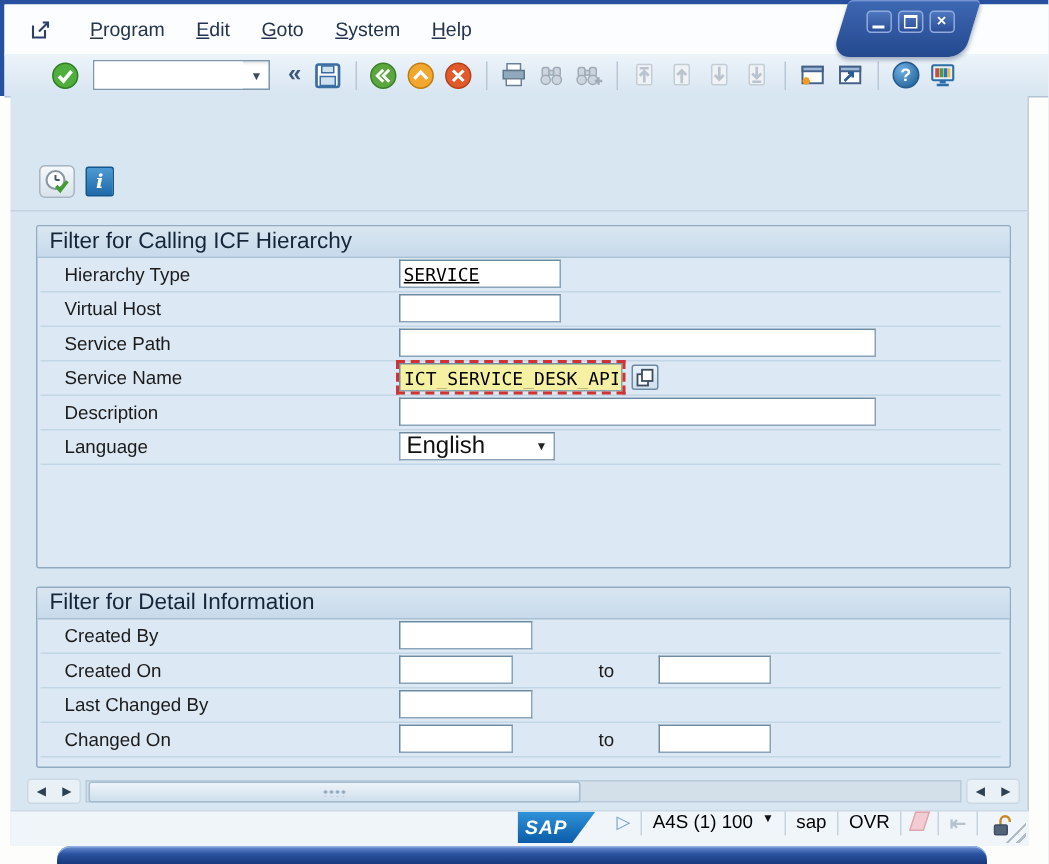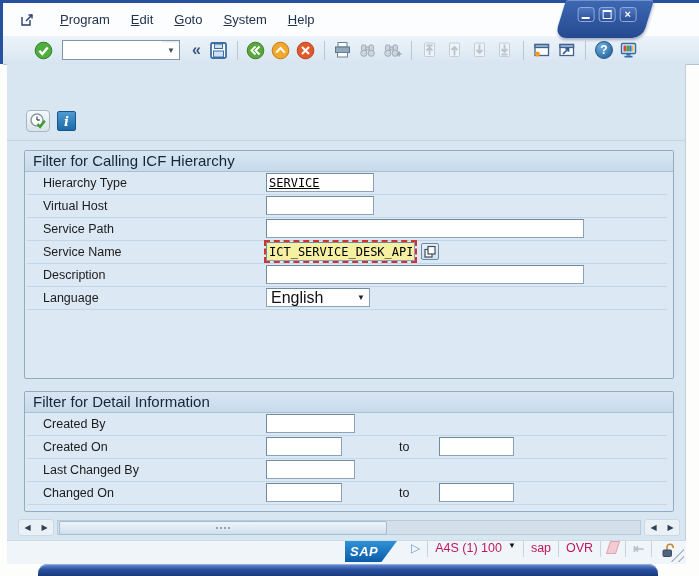--- a/index.html
+++ b/index.html
@@ -97,21 +97,21 @@
     background-image:radial-gradient(circle,#8fa8bd 1px,rgba(0,0,0,0) 1.2px);
     background-size:4px 4px;background-position:0 0;}
 
   
   .statusbar{left:0;top:476px;width:679px;height:24px;background:#f0f5fa;border-top:1px solid #ccdae6;
     display:flex;align-items:flex-start;box-sizing:border-box;padding-left:338px;position:absolute;}
   .sap-logo{width:52px;height:21px;background:linear-gradient(180deg,#2f93d8,#0b5ca8);
     clip-path:polygon(0 0,100% 0,70% 100%,0 100%);display:flex;align-items:center;}
   .sap-logo span{color:#fff;font-weight:bold;font-style:italic;font-size:13px;padding-left:5px;letter-spacing:.5px;}
   .st-sep{width:1px;height:16px;background:#c5d3df;margin:0 7px;}
-  .st-text{font-size:12.5px;color:#be185d;white-space:nowrap;}
+  .st-text{font-size:12.5px;color:#000000;white-space:nowrap;}
   .st-tri{color:#6f9ccb;font-size:12px;margin-left:14px;}
   .st-dd{font-size:8px;color:#111;margin-left:6px;}
   .pink-flag{width:10px;height:13px;background:#f2ccd2;border:1px solid #dfa6ae;transform:skewX(-18deg);box-sizing:border-box;}
   .transfer{font-size:13px;font-weight:bold;color:#b6c2cc;}
   .grip{position:absolute;right:2px;bottom:2px;width:14px;height:14px;
     background:repeating-linear-gradient(135deg,#b0bcc7 0 1.5px,rgba(0,0,0,0) 1.5px 5px);
     clip-path:polygon(100% 0,100% 100%,0 100%);}
 
   
   .bottom-win{left:38px;top:564px;width:620px;height:12px;border-radius:9px 9px 0 0;

